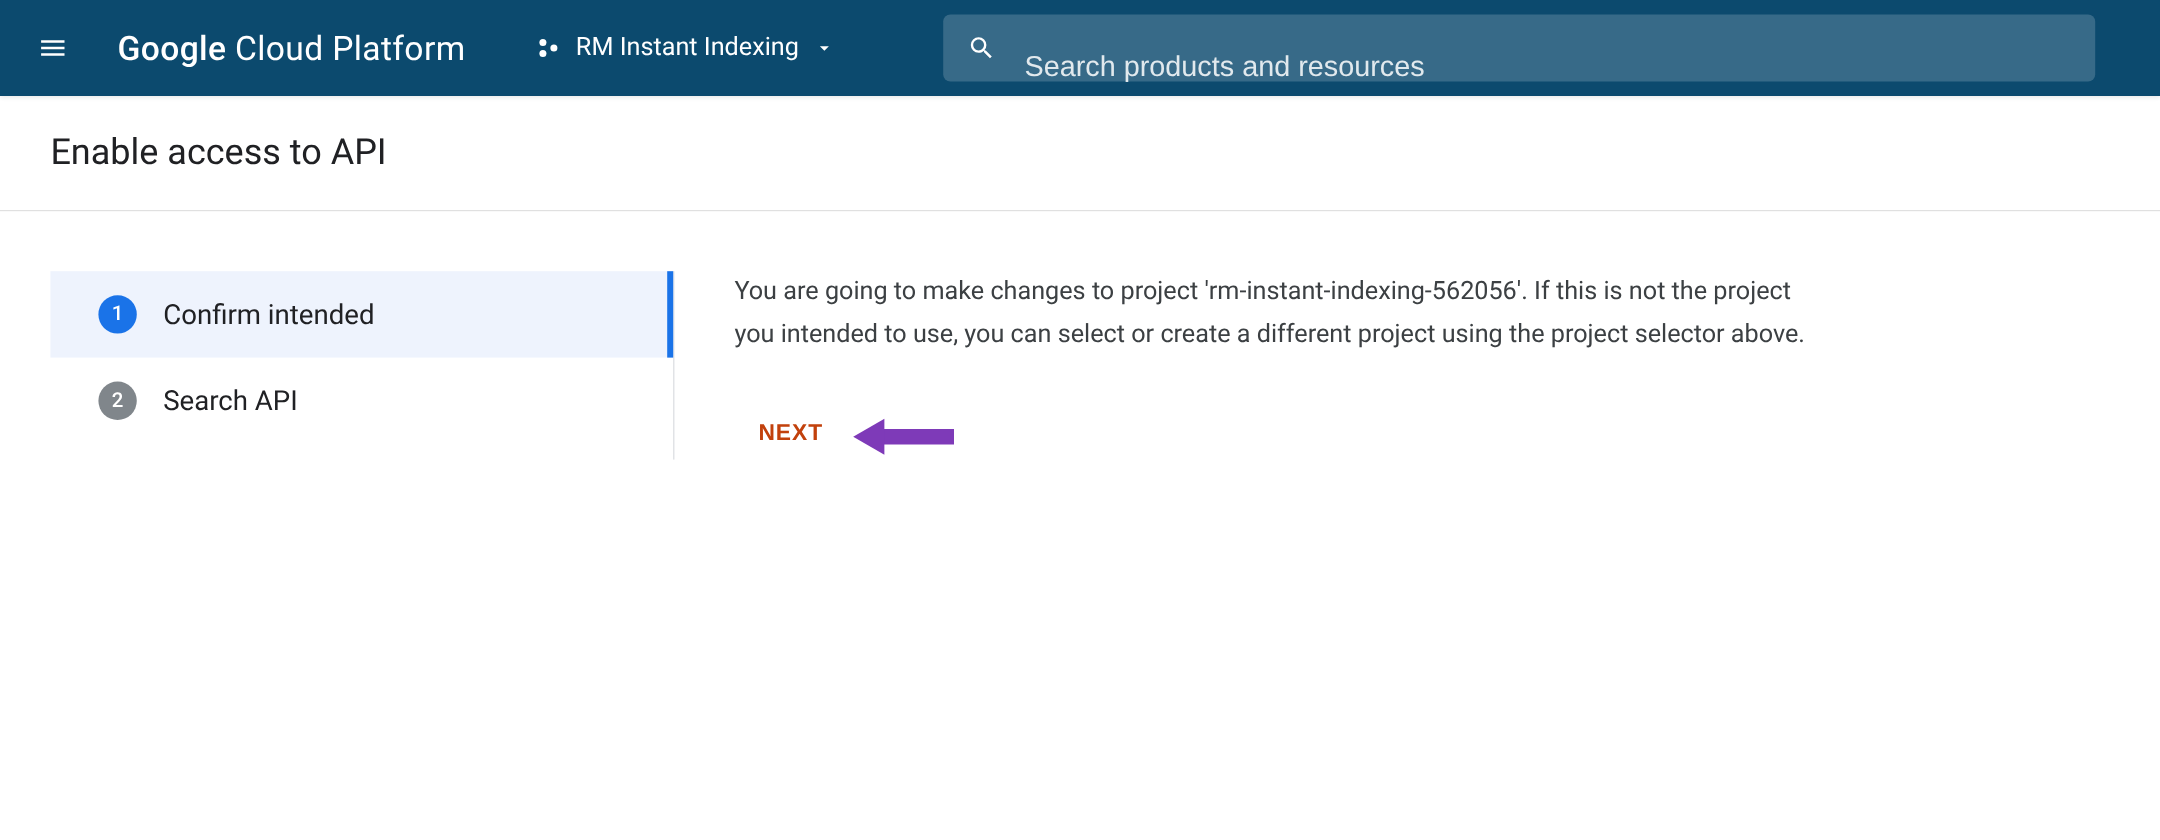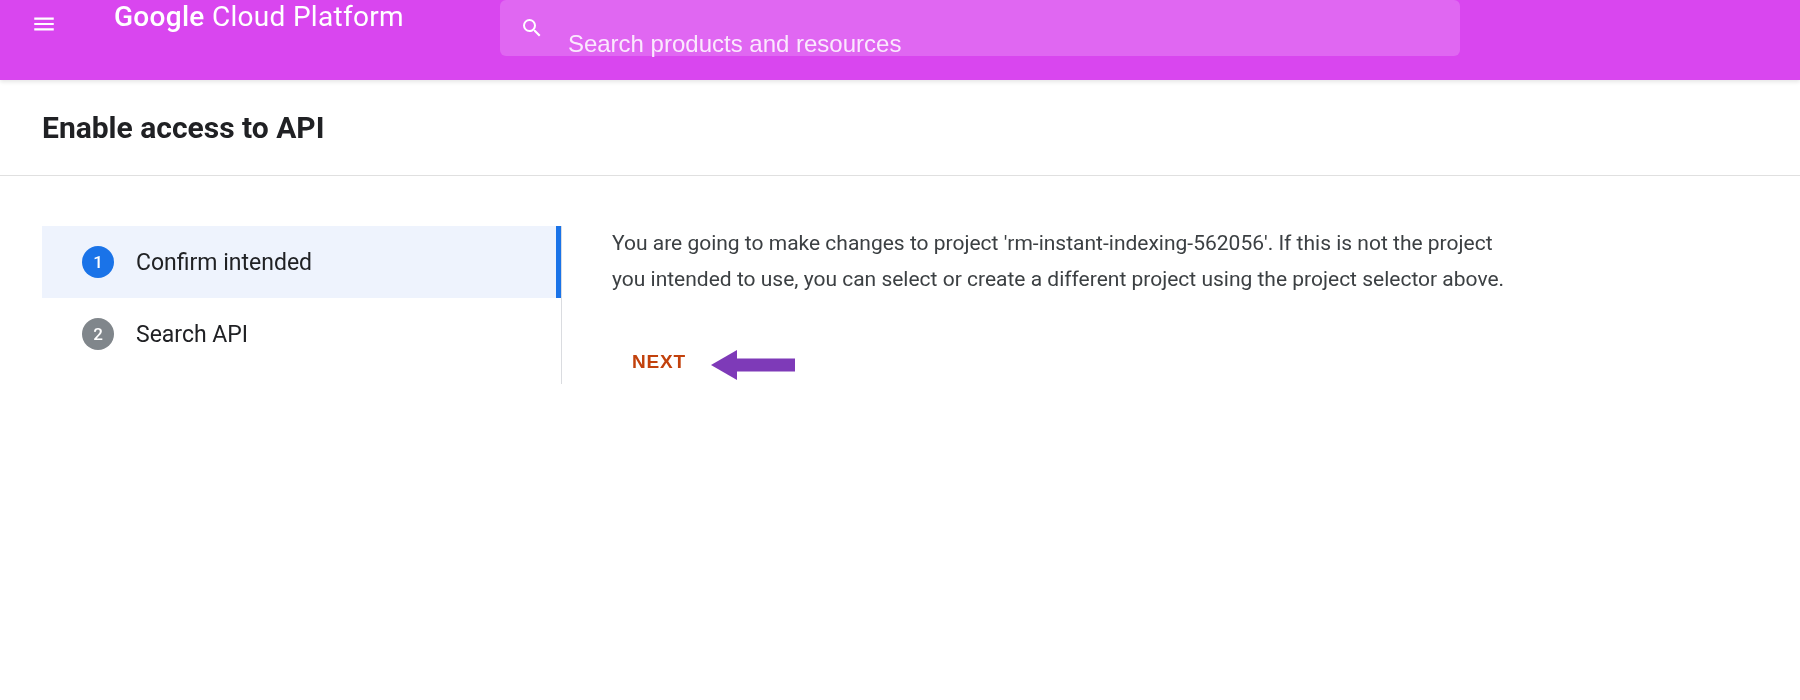--- a/index.html
+++ b/index.html
@@ -4,26 +4,26 @@
   <style>
     * { margin: 0; padding: 0; box-sizing: border-box; }
     body {
       font-family: Roboto, "Helvetica Neue", Arial, sans-serif;
       font-size: 14px;
       color: #202124;
       background: #fff;
       width: 1800px;
     }
     .header {
-      background: #d946ef;
+      background: #0c4a6e;
       height: 80px;
       display: flex;
-      align-items: flex-start;
+      align-items: center;
       padding: 0 20px;
-      gap: 36px;
+      gap: 20px;
       box-shadow: 0 2px 4px rgba(0,0,0,0.1);
     }
     .hamburger {
       width: 48px;
       height: 48px;
       display: flex;
       align-items: center;
       justify-content: center;
       cursor: pointer;
     }
@@ -66,21 +66,21 @@
       background: transparent;
       border: none;
       outline: none;
       color: #fff;
       font-size: 24px;
       margin-top: 31px;
     }
     .search-input::placeholder { color: rgba(255,255,255,0.85); }
     .page-title {
       font-size: 30px;
-      font-weight: 700;
+      font-weight: 400;
       color: #202124;
       padding: 30px 42px;
       border-bottom: 1px solid #e0e0e0;
     }
     .content {
       display: flex;
       padding: 50px 42px 40px 42px;
       gap: 40px;
     }
     .stepper {
@@ -149,20 +149,35 @@
 <body>
 
 <div class="header">
   <div class="hamburger">
     <svg width="26" height="26" viewBox="0 0 24 24">
         <path d="M3 18h18v-2H3v2zm0-5h18v-2H3v2zm0-7v2h18V6H3z"></path>
       </svg>
   </div>
   <div class="platform-name">
     <span class="google">Google</span><span> Cloud Platform</span>
+  </div>
+  <div class="project-selector">
+    <span class="project-icon">
+      <svg width="22" height="22" viewBox="0 0 24 24" fill="#fff">
+          <circle cx="7" cy="7" r="3.2"></circle>
+          <circle cx="7" cy="17" r="3.2"></circle>
+          <circle cx="17" cy="12" r="3.2"></circle>
+        </svg>
+    </span>
+    <span>RM Instant Indexing</span>
+    <span class="dropdown-arrow">
+      <svg width="18" height="18" viewBox="0 0 24 24" fill="#fff">
+          <path d="M7 10l5 5 5-5z"></path>
+        </svg>
+    </span>
   </div>
   <div class="search-container">
     <span class="search-icon">
       <svg width="24" height="24" viewBox="0 0 24 24" fill="#fff">
           <path d="M15.5 14h-.79l-.28-.27A6.471 6.471 0 0016 9.5 6.5 6.5 0 109.5 16c1.61 0 3.09-.59 4.23-1.57l.27.28v.79l5 4.99L20.49 19l-4.99-5zm-6 0C7.01 14 5 11.99 5 9.5S7.01 5 9.5 5 14 7.01 14 9.5 11.99 14 9.5 14z"></path>
         </svg>
     </span>
     <input class="search-input" type="text" placeholder="Search products and resources" style="">
   </div>
 </div>

